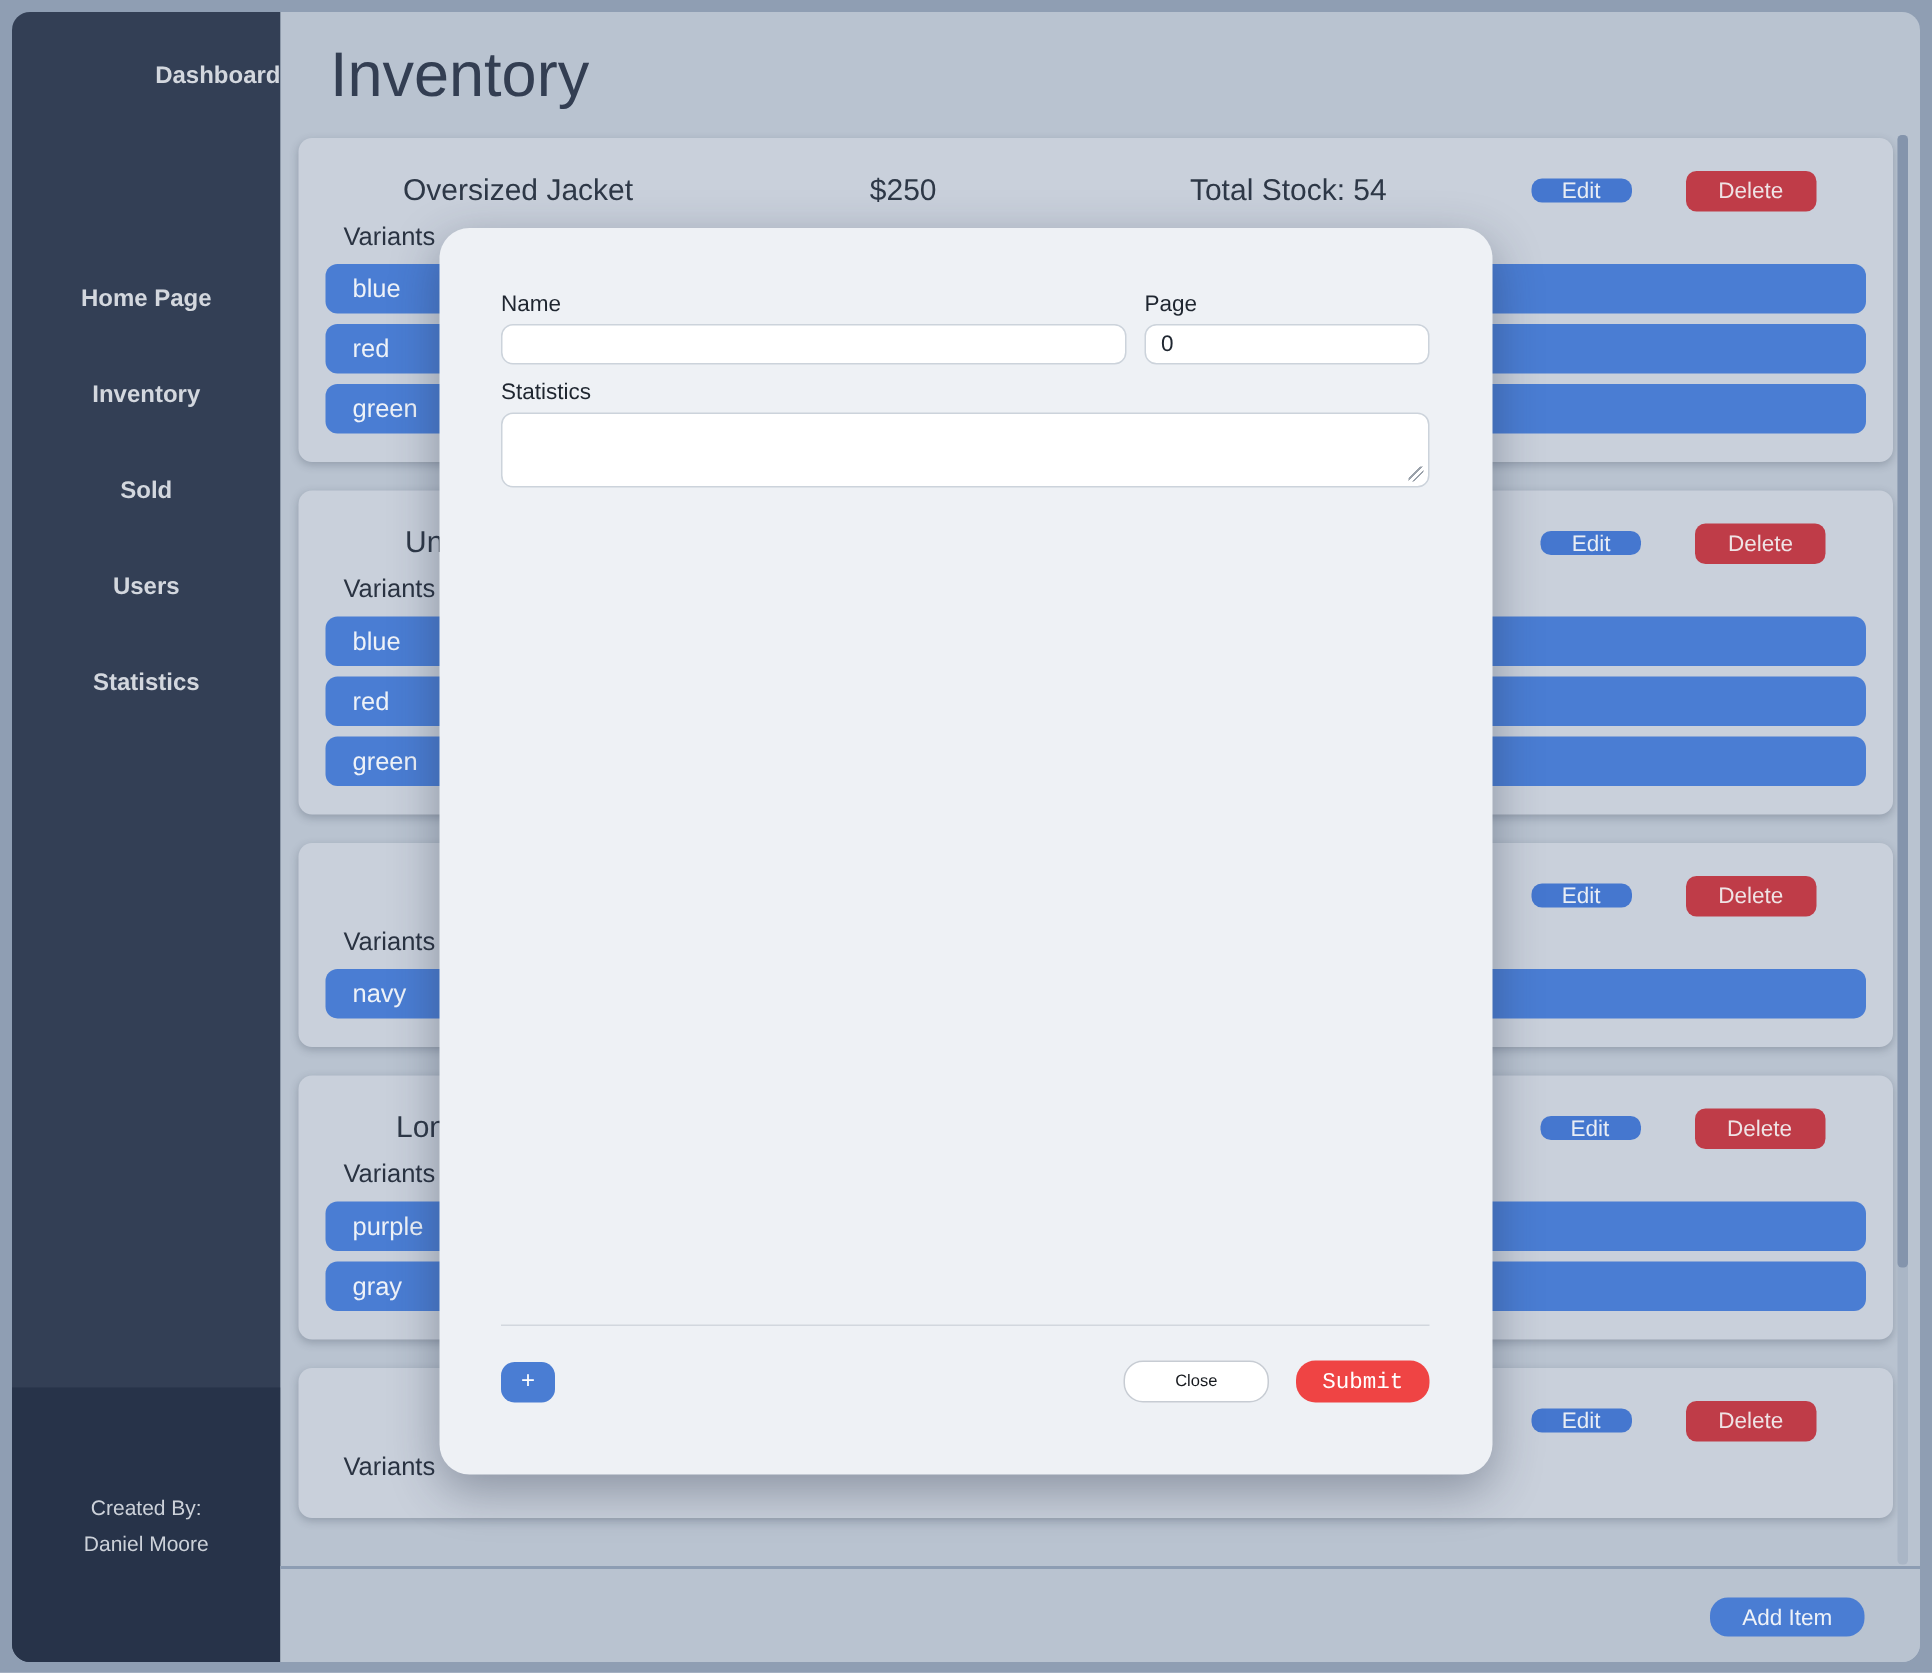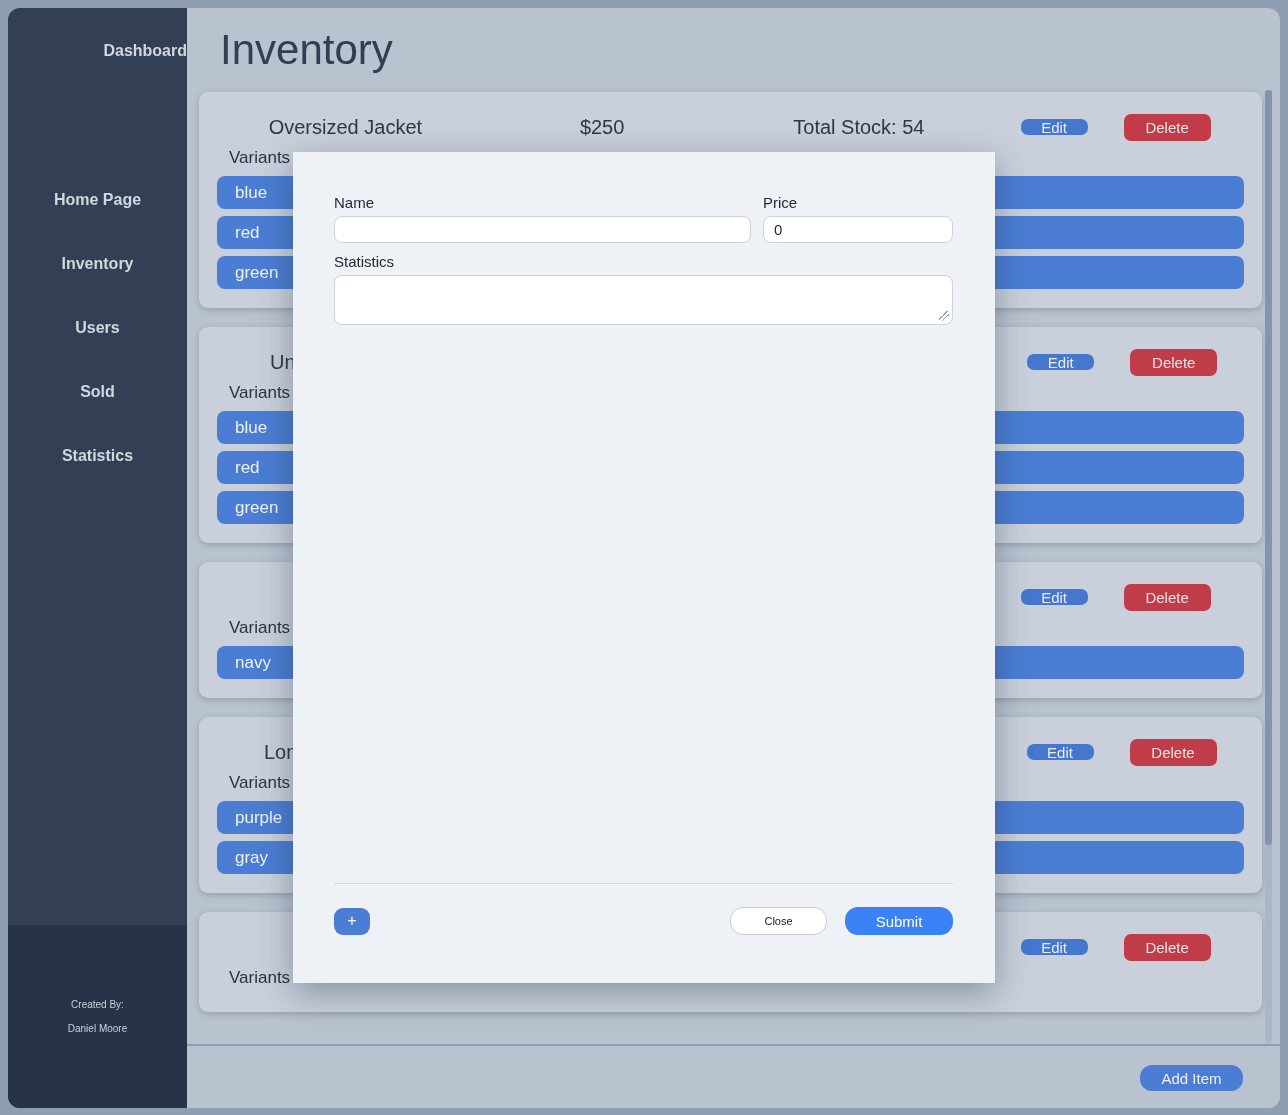--- a/index.html
+++ b/index.html
@@ -25,21 +25,21 @@
   }
   .nav{margin-top:108px;display:flex;flex-direction:column;}
   .nav-item{
     height:64px;display:flex;align-items:center;justify-content:center;
     color:#d3d7de;font-size:16px;font-weight:bold;cursor:pointer;
   }
   .sidebar-footer{
     position:absolute;left:0;right:0;bottom:0;height:183px;
     background:#273349;display:flex;flex-direction:column;
     align-items:center;justify-content:center;
-    color:#ccd1d9;font-size:10px;line-height:24px;
+    color:#ccd1d9;font-size:14px;line-height:24px;
   }
   
   .main{
     flex:1;background:#b9c3d0;position:relative;
   }
   .page-title{
     position:absolute;left:33px;top:18px;
     font-size:42px;color:#333e52;font-weight:400;
   }
   .cards{
@@ -98,21 +98,21 @@
     position:absolute;left:0;right:0;bottom:0;height:62px;
     border-top:2px solid #8d9db3;background:#b9c3d0;
   }
   .btn-add-item{
     position:absolute;right:37px;top:19px;width:103px;height:26px;
     border-radius:12px;background:#4a7dd3;color:#eef2f8;font-size:15px;text-align:right;
   }
   
   .modal{
     position:absolute;left:293px;top:152px;width:702px;height:831px;
-    background:#eef1f5;border-radius:0;
+    background:#eef1f5;border-radius:20px;
     box-shadow:0 10px 32px rgba(35,45,65,.38);
     box-sizing:border-box;
     padding:42px 42px 48px 41px;
     display:flex;flex-direction:column;
   }
   .form-row{display:flex;gap:12px;}
   .field{display:flex;flex-direction:column;}
   .field-name{flex:1;}
   .field-price{width:190px;}
   .field label{
@@ -142,36 +142,36 @@
   .btn-plus{
     width:36px;height:27px;border-radius:9px;background:#4a7dd3;
     color:#ffffff;font-size:16px;
   }
   .modal-actions{display:flex;gap:18px;}
   .btn-close{
     width:97px;height:28px;border-radius:13px;background:#ffffff;
     border:1px solid #c7ccd3;color:#16191e;font-size:11px;
   }
   .btn-submit{
-    width:108px;height:28px;border-radius:13px;background:#3b82f6;
-    color:#ffffff;font-size:15px;
+    width:89px;height:28px;border-radius:13px;background:#ef4444;
+    color:#ffffff;font-size:15px;font-family:Liberation Mono, monospace;
   }
 </style>
 </head>
 <body>
 
 <div class="app">
 
   <div class="sidebar">
     <div class="brand">Dashboard</div>
     <div class="nav">
       <div class="nav-item">Home Page</div>
       <div class="nav-item">Inventory</div>
+      <div class="nav-item">Sold</div>
       <div class="nav-item">Users</div>
-      <div class="nav-item">Sold</div>
       <div class="nav-item">Statistics</div>
     </div>
     <div class="sidebar-footer">
       <span>Created By:</span>
       <span>Daniel Moore</span>
     </div>
   </div>
 
   <div class="main">
     <div class="page-title">Inventory</div>
@@ -265,21 +265,21 @@
 
 </div>
 
 <div class="modal">
   <div class="form-row">
     <div class="field field-name">
       <label>Name</label>
       <input type="text" value="" style="">
     </div>
     <div class="field field-price">
-      <label>Price</label>
+      <label>Page</label>
       <input type="text" value="0" style="">
     </div>
   </div>
   <div class="field field-desc">
     <label>Statistics</label>
     <div class="textarea-wrap">
       <textarea style=""></textarea>
       <div class="resize-handle"></div>
     </div>
   </div>

